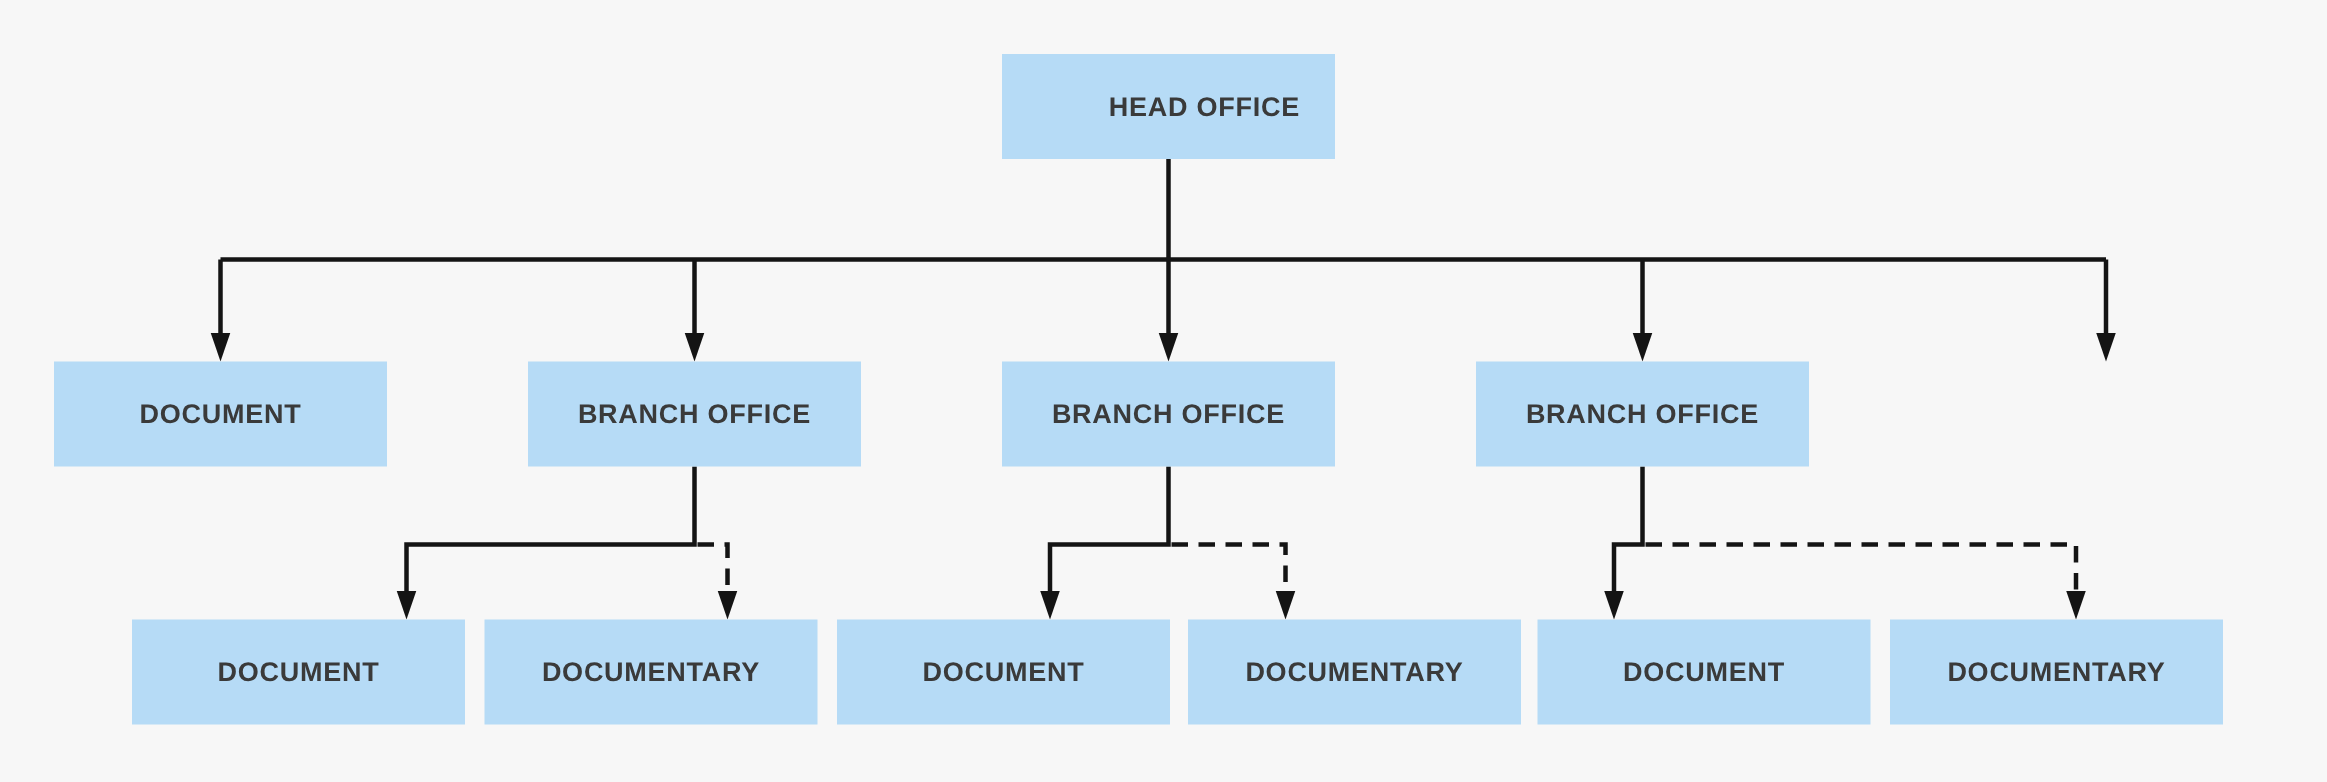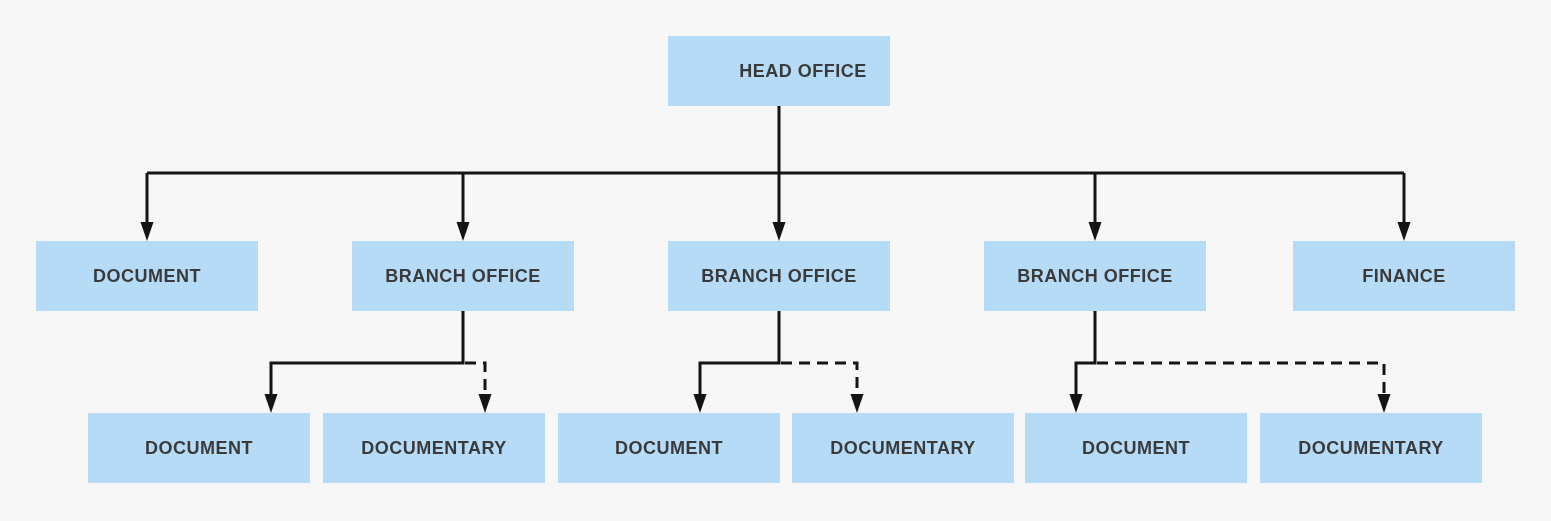--- a/index.html
+++ b/index.html
@@ -86,21 +86,20 @@
       <polygon points="1377.5,394 1390.5,394 1384,413"></polygon>
     </g>
   </svg>
 
   <div class="node" style="left:668px; top:36px;padding-left:48px;">HEAD OFFICE</div>
 
   <div class="node" style="left:36px; top:241px;">DOCUMENT</div>
   <div class="node" style="left:352px; top:241px;">BRANCH OFFICE</div>
   <div class="node" style="left:668px; top:241px;">BRANCH OFFICE</div>
   <div class="node" style="left:984px; top:241px;">BRANCH OFFICE</div>
-  <div class="node" style="left:1293px; top:241px;">FINANCE</div>
 
   <div class="node" style="left:88px; top:413px;">DOCUMENT</div>
   <div class="node" style="left:323px; top:413px;">DOCUMENTARY</div>
   <div class="node" style="left:558px; top:413px;">DOCUMENT</div>
   <div class="node" style="left:792px; top:413px;">DOCUMENTARY</div>
   <div class="node" style="left:1025px; top:413px;">DOCUMENT</div>
   <div class="node" style="left:1260px; top:413px;">DOCUMENTARY</div>
 
 </div>
 

